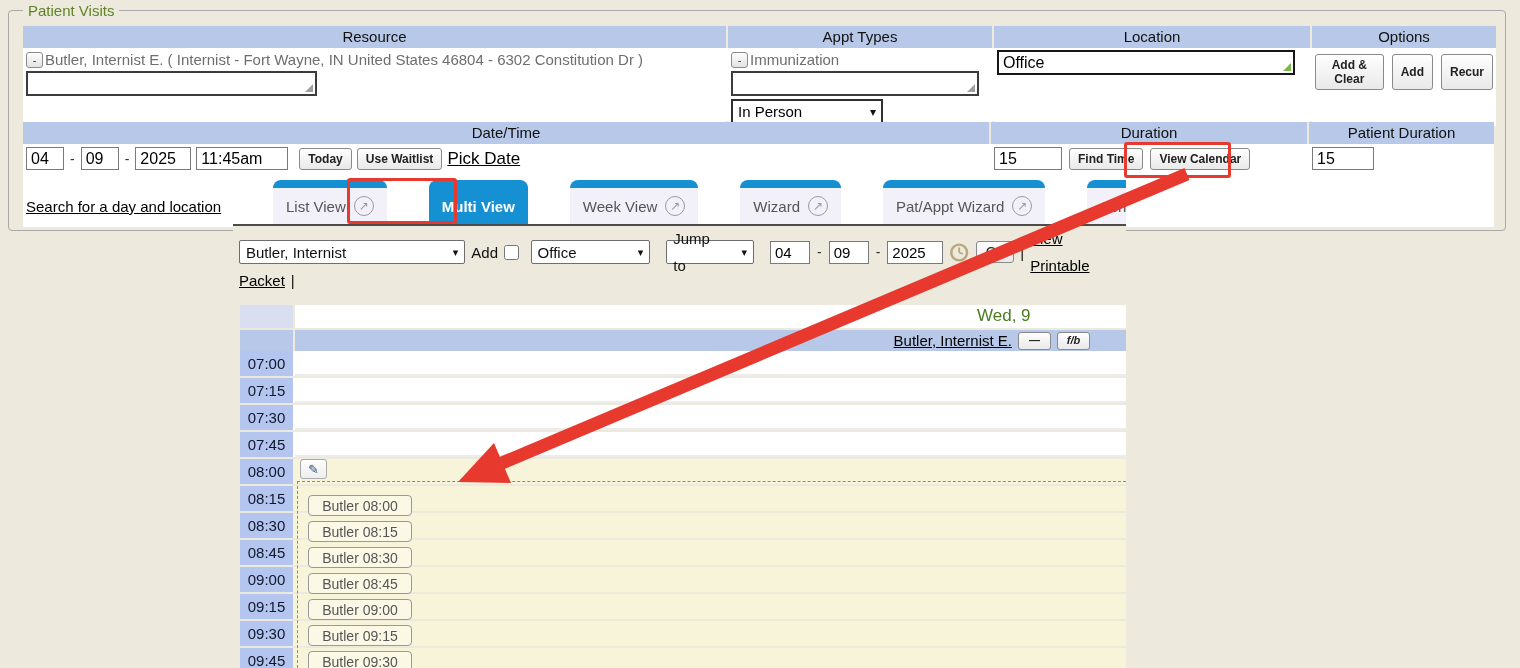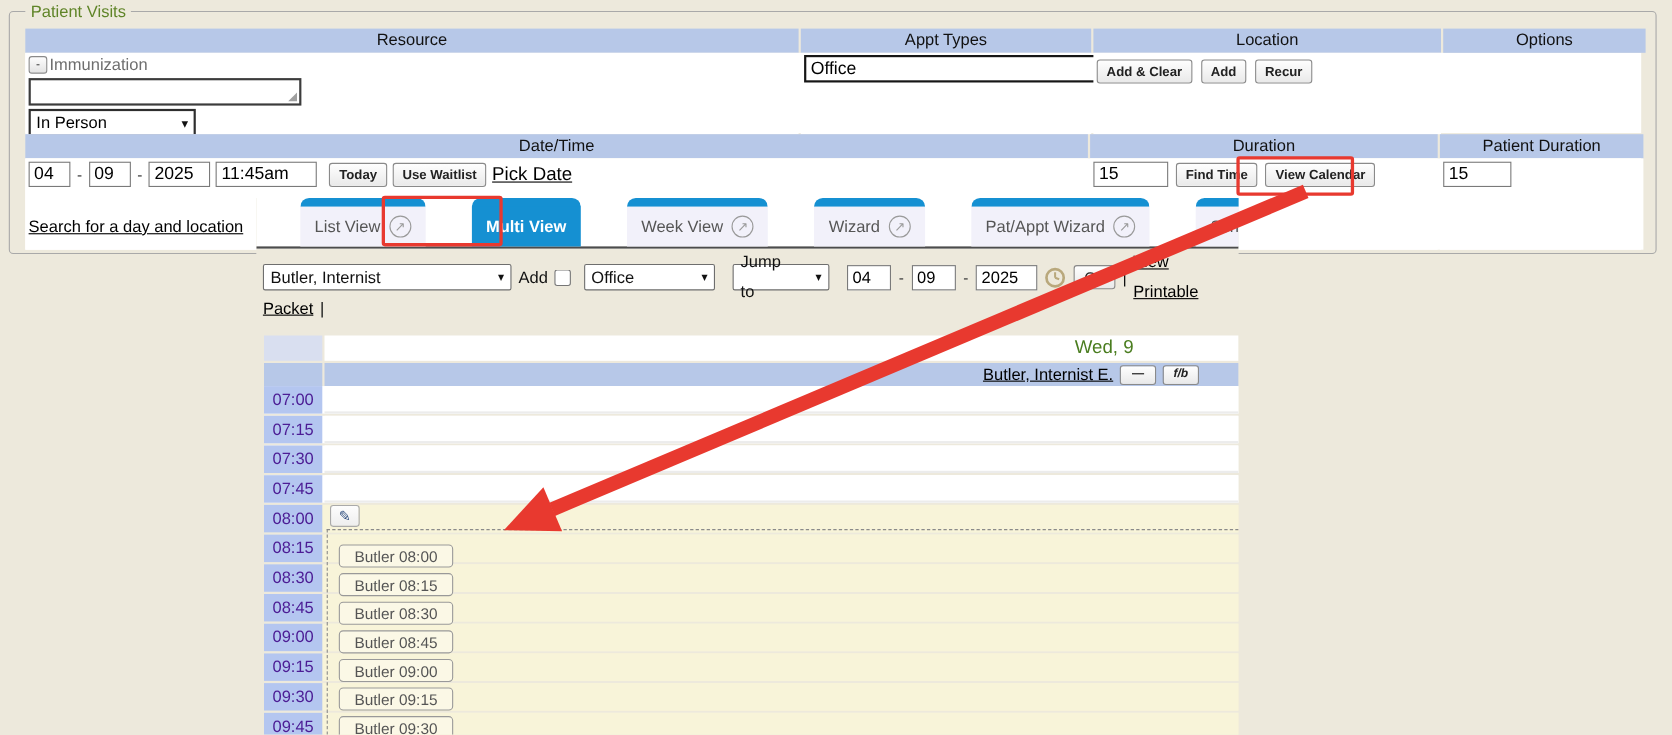--- a/index.html
+++ b/index.html
@@ -71,21 +71,21 @@
   .cal-rowA .day-head { position:absolute; left:55px; top:0; width:831px; height:23px; background:#fff; }
   .day-label { position:absolute; left:682px; top:1px; font-size:17px; color:#4a7d1f; }
   .cal-rowB { position:absolute; left:0; top:25px; width:886px; height:21px; }
   .cal-rowB .corner { position:absolute; left:0; top:0; width:53px; height:21px; background:#b7c8e8; }
   .cal-rowB .res-head { position:absolute; left:55px; top:0; width:831px; height:21px; background:#b7c8e8;
     display:flex; align-items:center; justify-content:flex-end; gap:6px; padding-right:36px; font-size:15px; }
   .mini-btn { background:linear-gradient(#fefefe,#e9e9e9); border:1px solid #8a8a8a; border-radius:3px;
     font-size:11px; font-weight:bold; color:#222; height:18px; min-width:33px; line-height:15px; }
   .time-row { position:absolute; left:0; width:886px; height:25px; }
   .time-cell { position:absolute; left:0; top:0; width:53px; height:25px; background:#b4c6f0;
-    font-size:15px; color:#4c1d95; text-align:center; line-height:25px; }
+    font-size:15px; color:#0f172a; text-align:center; line-height:25px; }
   .day-cell { position:absolute; left:55px; top:0; width:831px; height:25px; }
   .day-cell.white { background:#fff; border-bottom:2px solid #ececec; }
   .day-cell.yellow { background:#f8f4d9; }
   .row-bg-white { background:#fff; }
   .row-bg-yellow { background:#f8f4d9; }
   .dashed-zone { position:absolute; left:57px; top:176px; width:829px; height:187px;
     border-top:1px dashed #8a8a8a; border-left:1px dashed #8a8a8a; }
   .edit-btn { position:absolute; left:60px; top:154px; width:27px; height:20px;
     background:linear-gradient(#fdfdfd,#eee); border:1px solid #aaa; border-radius:3px;
     color:#2f4f7f; font-size:13px; line-height:17px; text-align:center; }
@@ -109,20 +109,26 @@
 
     <div class="tblA">
       <div class="hdr-row">
         <div class="hdr-cell">Resource</div>
         <div class="hdr-cell">Appt Types</div>
         <div class="hdr-cell">Location</div>
         <div class="hdr-cell">Options</div>
       </div>
       <div class="body-row">
         <div class="cell">
+          <button class="minus-btn">-</button><span class="gray-text">Butler, Internist E. ( Internist - Fort Wayne, IN United States 46804 - 6302 Constitution Dr )</span>
+          <div class="txtbox" style="width:291px; margin-top:3px;">
+              <span class="grip"></span>
+            </div>
+        </div>
+        <div class="cell">
           <button class="minus-btn">-</button><span class="gray-text">Immunization</span>
           <div class="txtbox" style="width:248px; margin-top:3px;">
               <span class="grip"></span>
             </div>
           <div class="fake-select" style="width:152px; margin-top:3px;">
             <span>In Person</span>
               <span class="chev">▾</span>
           </div>
         </div>
         <div class="cell">

